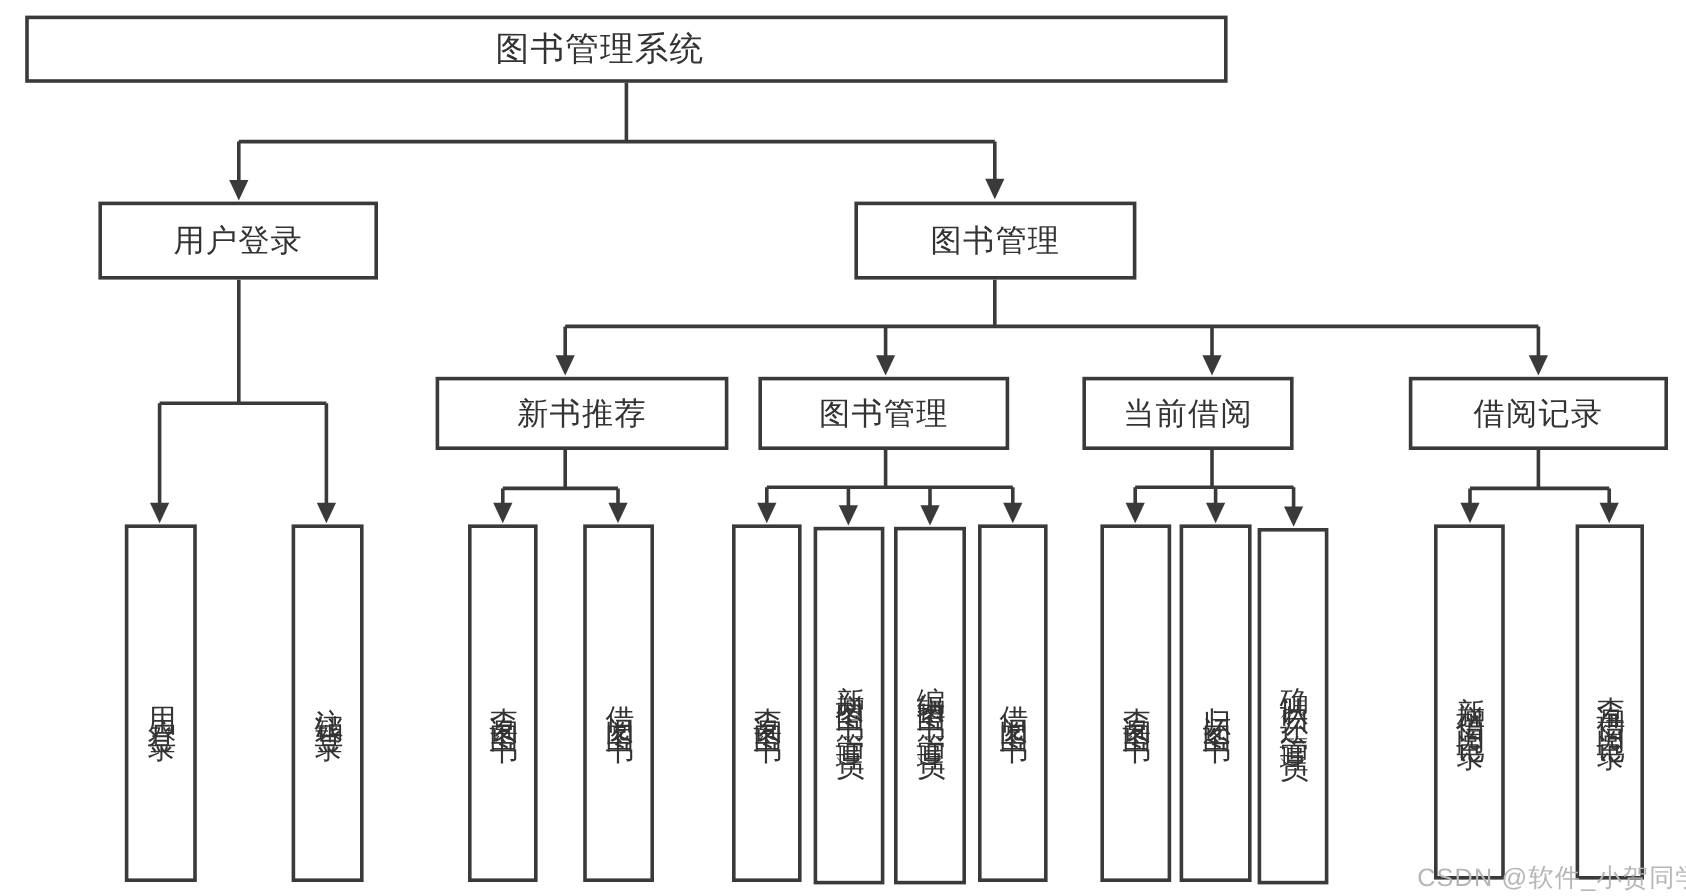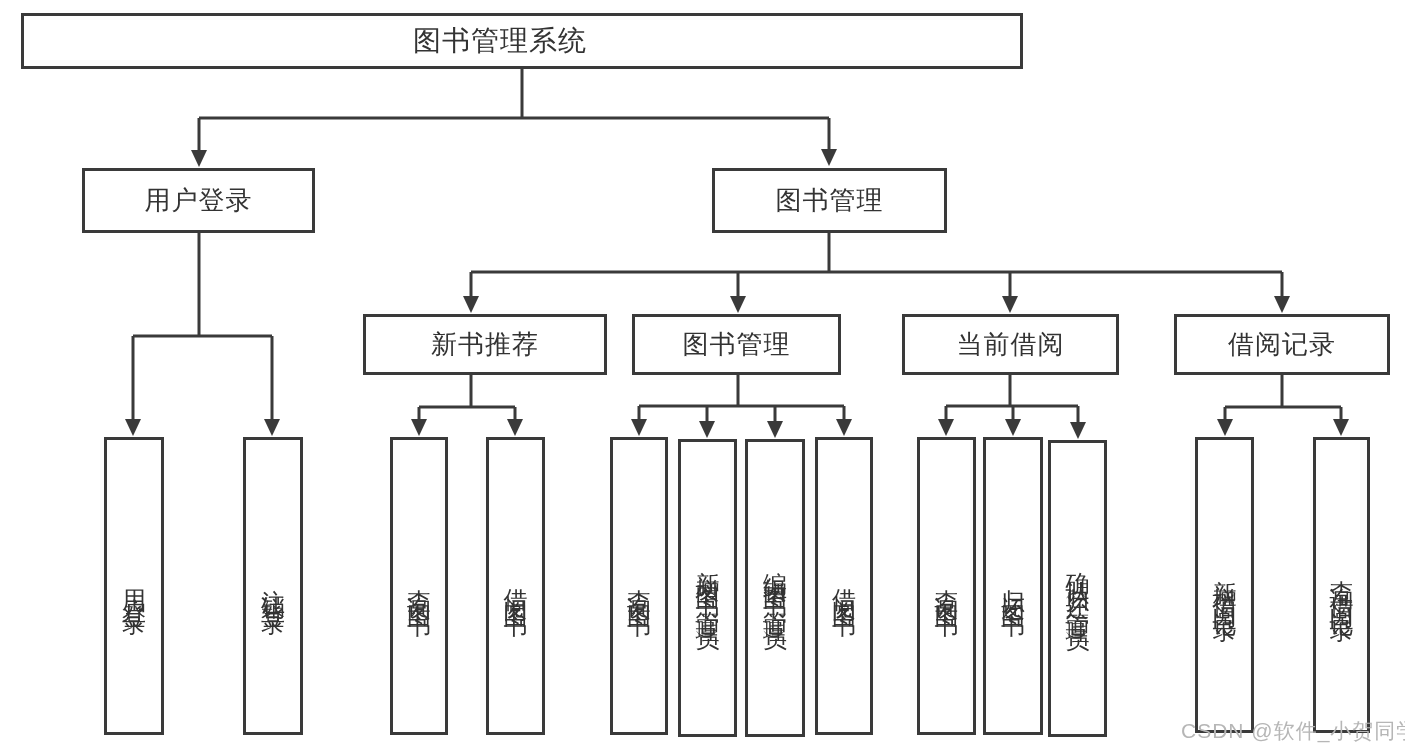--- a/index.html
+++ b/index.html
@@ -65,21 +65,21 @@
     </g>
   </svg>
 
   <div class="box title" style="left:21px;top:13px;width:1002px;height:56px">图书管理系统</div>
 
   <div class="box" style="left:82px;top:168px;width:233px;height:65px">用户登录</div>
   <div class="box" style="left:712px;top:168px;width:235px;height:65px">图书管理</div>
 
   <div class="box" style="left:363px;top:314px;width:244px;height:61px">新书推荐</div>
   <div class="box" style="left:632px;top:314px;width:209px;height:61px">图书管理</div>
-  <div class="box" style="left:902px;top:314px;width:217px;height:61px">当前借阅</div>
+  <div class="box" style="left:902px;top:314px;width:176px;height:61px">当前借阅</div>
   <div class="box" style="left:1174px;top:314px;width:216px;height:61px">借阅记录</div>
 
   <div class="vbox" style="left:104px;top:437px;width:60px;height:298px">用户登录</div>
   <div class="vbox" style="left:243px;top:437px;width:60px;height:298px">注销登录</div>
 
   <div class="vbox" style="left:390px;top:437px;width:58px;height:298px">查询图书</div>
   <div class="vbox" style="left:486px;top:437px;width:59px;height:298px">借阅图书</div>
 
   <div class="vbox" style="left:610px;top:437px;width:58px;height:298px">查询图书</div>
   <div class="vbox" style="left:678px;top:439px;width:59px;height:298px">新增图书（管理员）</div>

